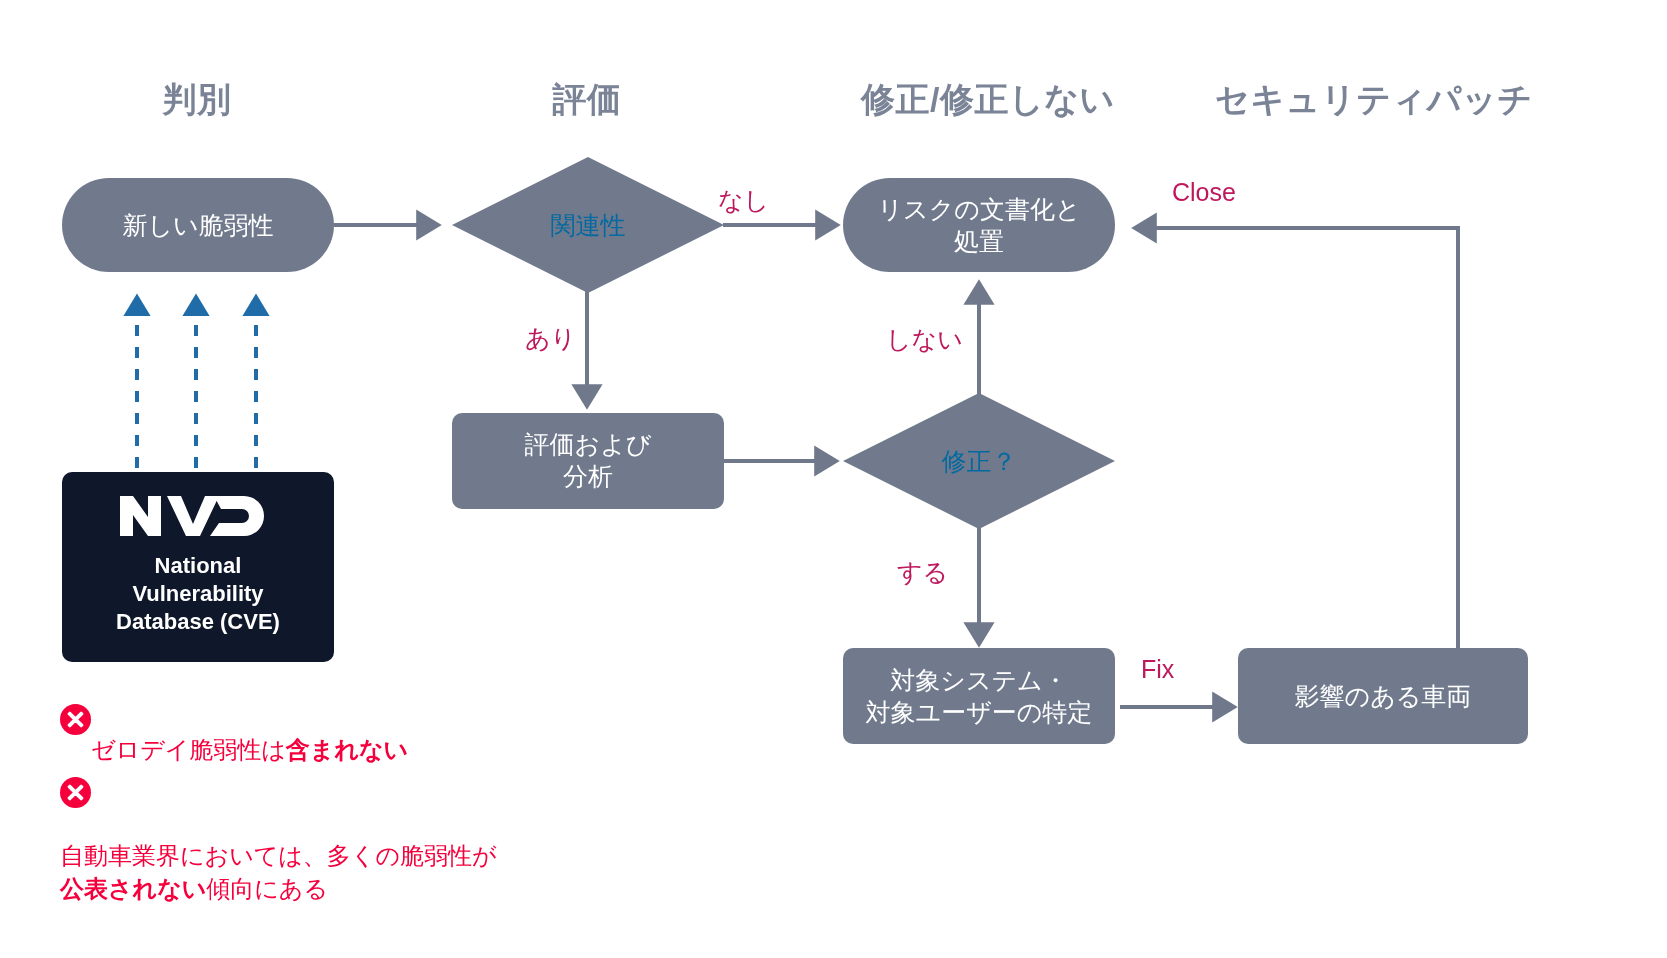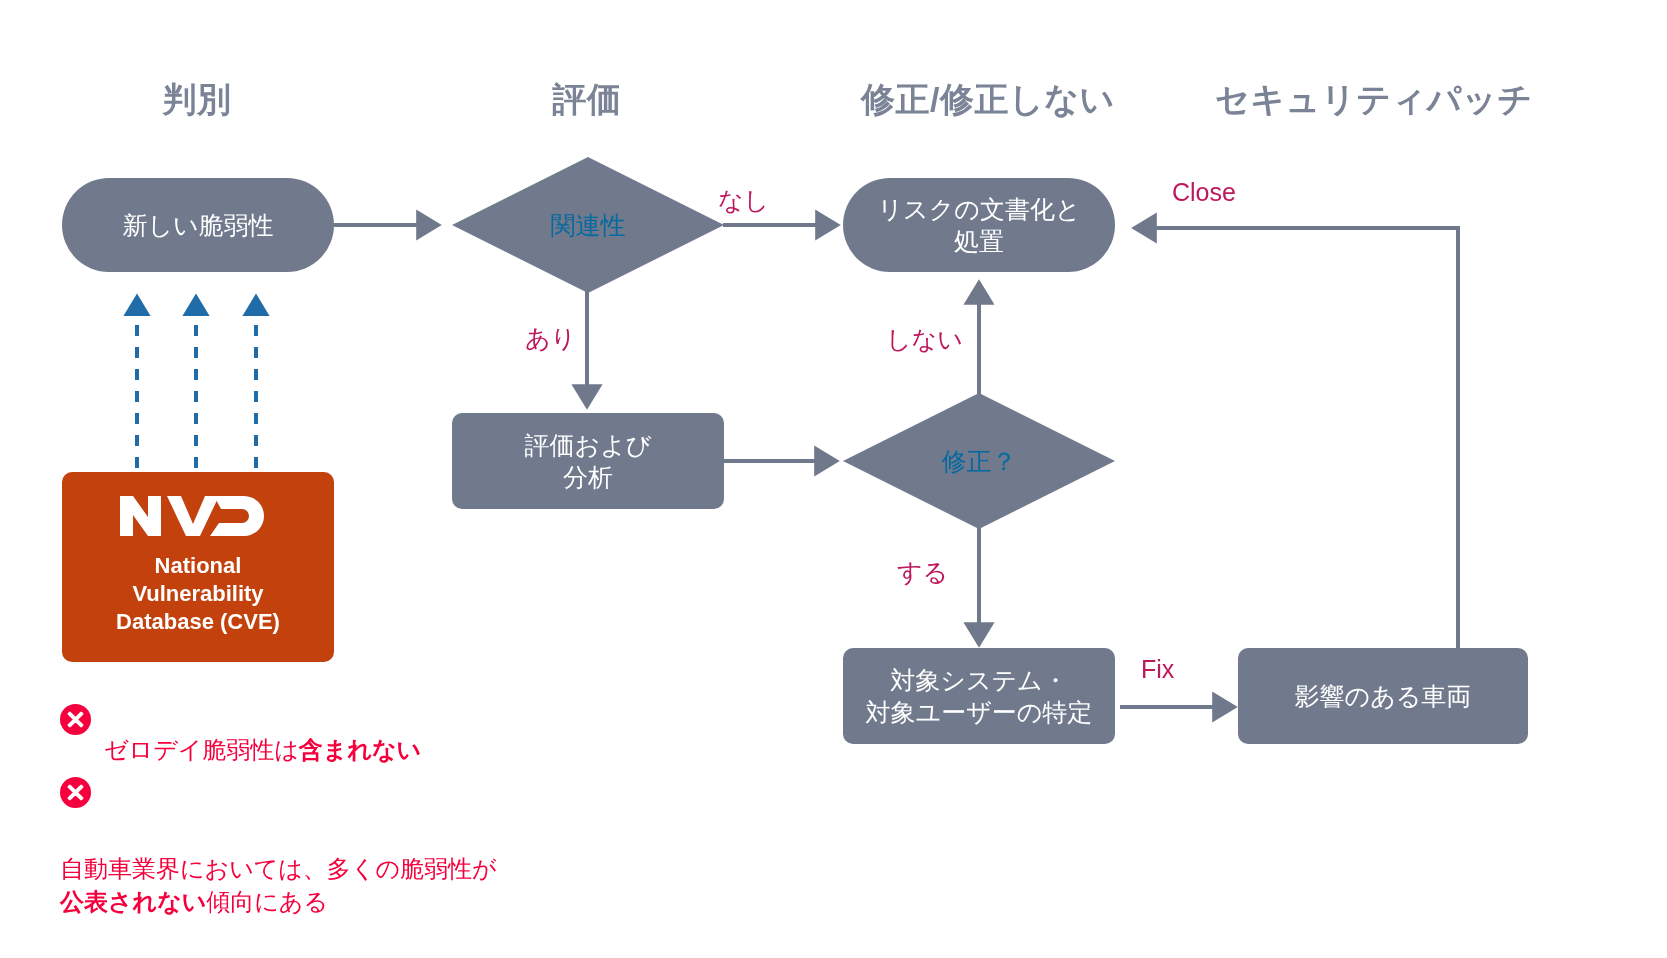--- a/index.html
+++ b/index.html
@@ -94,21 +94,21 @@
     pointer-events: none;
   }
 
   
   #nvd-card {
     position: absolute;
     left: 62px;
     top: 472px;
     width: 272px;
     height: 190px;
-    background: #c2410c;
+    background: #0f172a;
     border-radius: 10px;
     display: flex;
     flex-direction: column;
     align-items: center;
     justify-content: flex-start;
     box-sizing: border-box;
     padding-top: 14px;
   }
   #nvd-logo { display:block; margin: 4px 0 10px 0; }
   #nvd-caption {
@@ -117,21 +117,20 @@
     font-size: 22px;
     line-height: 1.28;
     text-align: center;
   }
 
   
   .note {
     position: absolute;
     display: flex;
     align-items: flex-start;
-    gap: 13px;
   }
   .x-icon {
     flex: 0 0 auto;
     width: 31px;
     height: 31px;
     margin-top: 2px;
   }
   .note-text {
     color: #F5003C;
     font-size: 24px;
@@ -181,21 +180,21 @@
     <line x1="256" y1="468" x2="256" y2="300" stroke="#1F6CA8" stroke-width="4" stroke-dasharray="11 11" marker-end="url(#ah-blue)"></line>
   </svg>
 
   <div class="node pill" style="left:62px; top:178px; width:272px; height:94px;">新しい脆弱性</div>
 
   <div class="diamond" style="left:452px; top:157px; width:272px; height:136px;">
     <div class="dshape"></div>
     <div class="dlabel">関連性</div>
   </div>
 
-  <div class="node rect" style="left:452px; top:413px; width:272px; height:96px; white-space:pre-line;">評価および
+  <div class="node rect" style="left:452px; top:413px; width:272px; height:96px; white-space:pre-line;font-family:Liberation Serif, serif;">評価および
 分析</div>
 
   <div class="node pill" style="left:843px; top:178px; width:272px; height:94px; white-space:pre-line;text-align:center;">リスクの文書化と
 処置</div>
 
   <div class="diamond" style="left:843px; top:393px; width:272px; height:136px;">
     <div class="dshape"></div>
     <div class="dlabel">修正？</div>
   </div>
 

